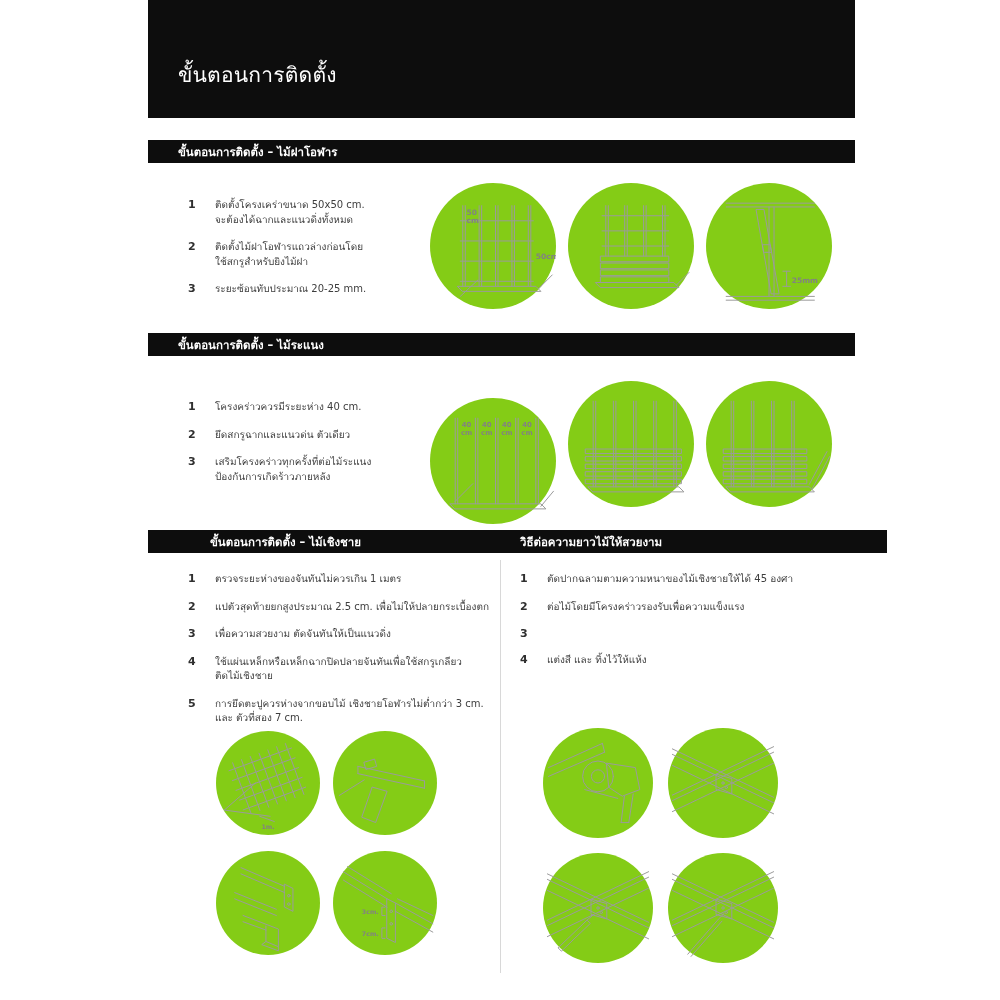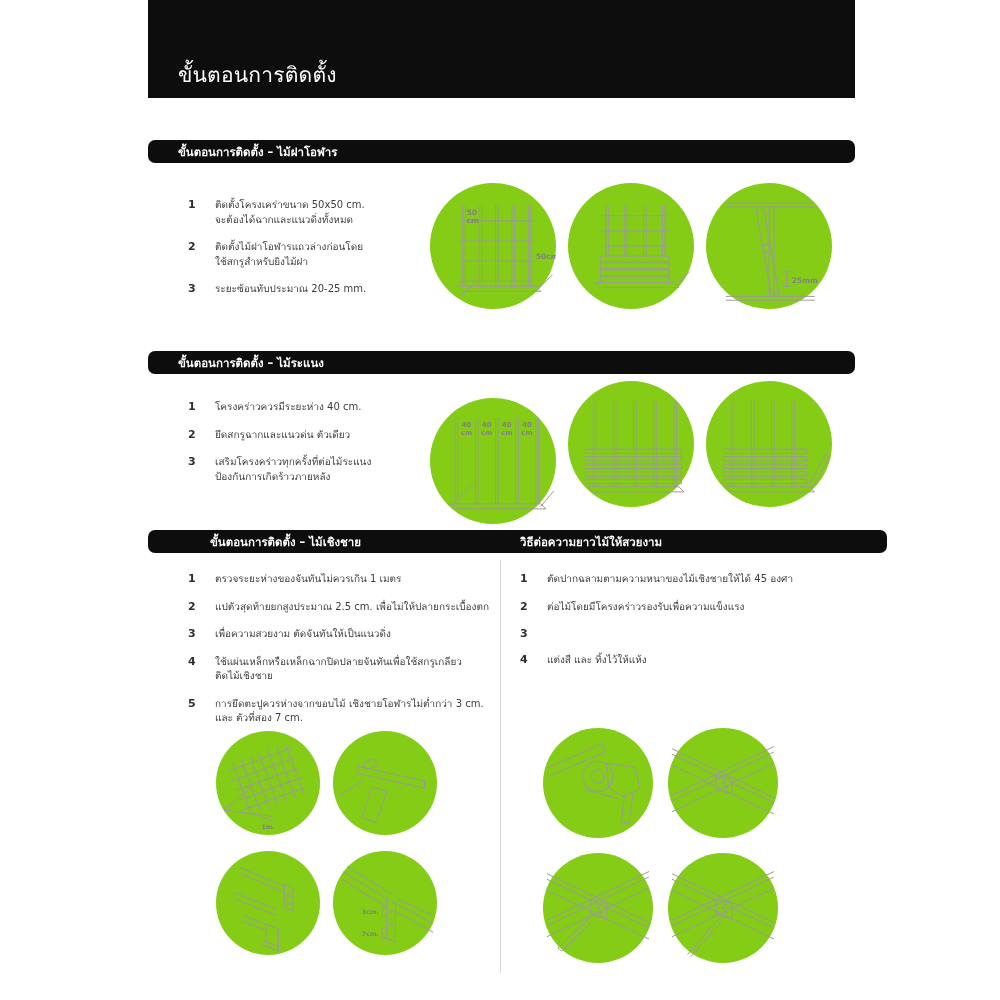--- a/index.html
+++ b/index.html
@@ -1,28 +1,28 @@
 <!DOCTYPE html>
 <html><head>
 <meta charset="utf-8">
 <style>
   html,body{margin:0;padding:0;background:#ffffff;}
   .page{
     position:relative;width:1000px;height:1000px;background:#ffffff;overflow:hidden;
     font-family:"DejaVu Sans","Liberation Sans",sans-serif;color:#3d3d3d;
   }
   .topbar{
-    position:absolute;left:148px;top:0;width:707px;height:98px;background:#0d0d0d;
+    position:absolute;left:148px;top:0;width:707px;height:118px;background:#0d0d0d;
   }
   .topbar .title{
     position:absolute;left:30px;top:58px;color:#ffffff;font-size:21px;letter-spacing:.2px;
   }
   .bar{
     position:absolute;left:148px;width:707px;height:23px;background:#0d0d0d;
-    display:flex;align-items:center;border-radius:7px;
+    display:flex;align-items:center;
   }
   .bar .bar-label{
     color:#ffffff;font-size:11.5px;font-weight:700;margin-left:30px;white-space:nowrap;
   }
   .bar .bar-label.second{position:absolute;left:372px;margin-left:0;}
   .list{position:absolute;}
   .item{display:flex;margin-bottom:13px;}
   .item .num{width:27px;flex:0 0 27px;font-size:11px;font-weight:700;color:#2f2f2f;}
   .item .txt{font-size:10px;line-height:1.45;white-space:pre-line;color:#3d3d3d;}
   .fig{
@@ -127,21 +127,21 @@
         <polygon points="40,21 46,21 52,55 46,55"></polygon>
         <polygon points="45,49 51,49 58,88 52,88"></polygon>
         <line x1="64" y1="70" x2="64" y2="82"></line>
         <line x1="61" y1="70" x2="67" y2="70"></line>
         <line x1="61" y1="82" x2="67" y2="82"></line>
       </g>
       <text class="figtext" x="68" y="79" font-size="6" text-anchor="start">25mm</text>
     </svg>
   </div>
 
-  <div class="bar" style="top:333px;margin-top:18px;">
+  <div class="bar" style="top:333px;">
     <span class="bar-label">ขั้นตอนการติดตั้ง – ไม้ระแนง</span>
   </div>
 
   <div class="list" style="left:188px;top:400px;width:250px;">
     <div class="item">
       <span class="num">1</span>
       <span class="txt">โครงคร่าวควรมีระยะห่าง 40 cm.</span>
     </div>
     <div class="item">
       <span class="num">2</span>

